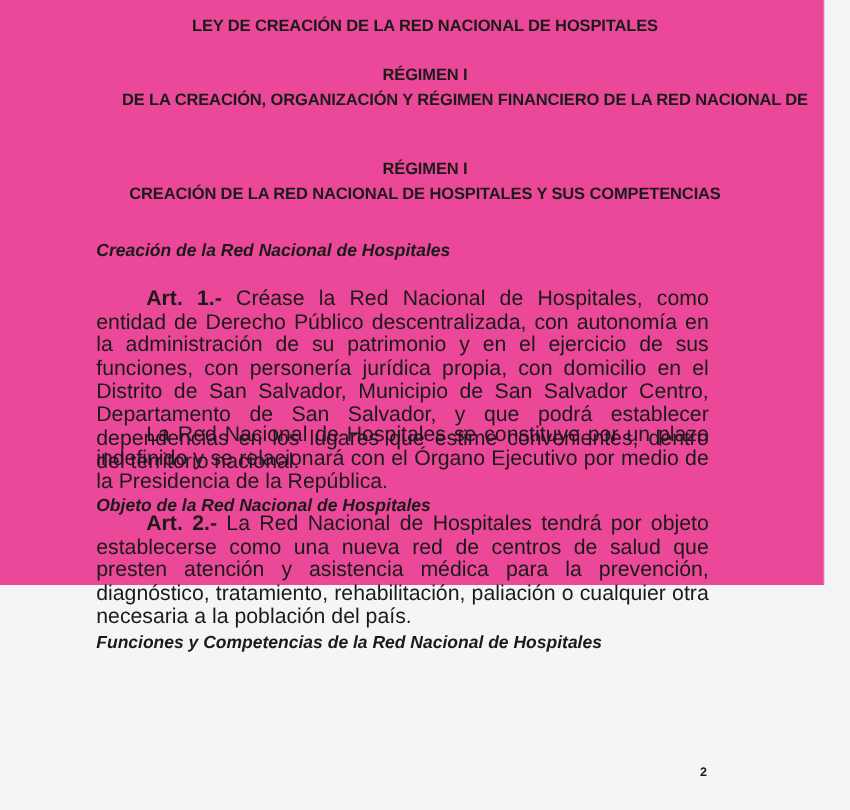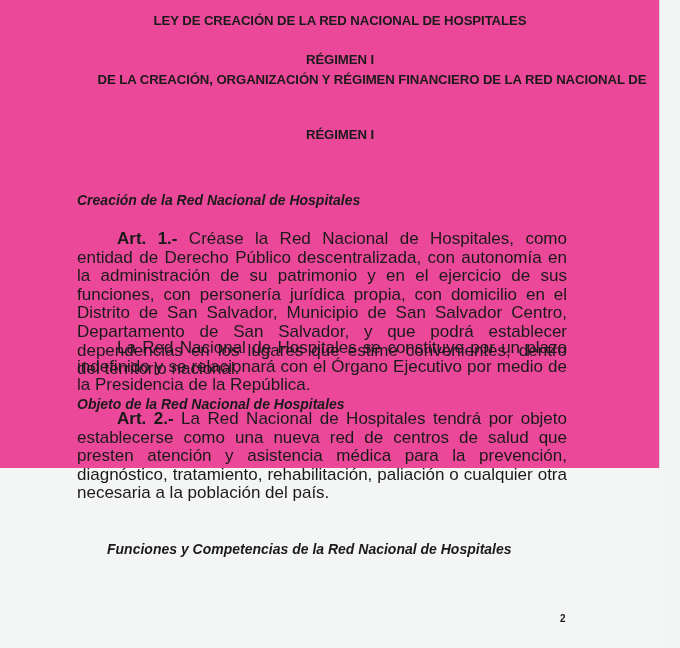--- a/index.html
+++ b/index.html
@@ -52,21 +52,21 @@
     .section-heading {
       position: absolute;
       left: 77px;
       font-weight: bold;
       font-size: 14px;
       white-space: nowrap;
       font-style: italic;
     }
     .sh-1 { top: 192px; }
     .sh-2 { top: 396px; }
-    .sh-3 { top: 541px; margin-left: 30px; }
+    .sh-3 { top: 505px; }
 
     .para {
       position: absolute;
       left: 77px;
       width: 490px;
       font-size: 17px;
       line-height: 18.6px;
       text-align: justify;
       text-indent: 40px;
     }
@@ -90,20 +90,21 @@
 <body>
 
 <div class="page">
 
   <div class="center h-law">LEY DE CREACIÓN DE LA RED NACIONAL DE HOSPITALES</div>
 
   <div class="center h-titulo">RÉGIMEN I</div>
   <div class="center h-titulo-sub1">DE LA CREACIÓN, ORGANIZACIÓN Y RÉGIMEN FINANCIERO DE LA RED NACIONAL DE</div>
 
   <div class="center h-capitulo">RÉGIMEN I</div>
+  <div class="center h-capitulo-sub">CREACIÓN DE LA RED NACIONAL DE HOSPITALES Y SUS COMPETENCIAS</div>
 
   <div class="section-heading sh-1">Creación de la Red Nacional de Hospitales</div>
   <div class="para p-art1">
     <span class="art-num">Art. 1.-</span><span> Créase la Red Nacional de Hospitales, como entidad de Derecho Público descentralizada, con autonomía en la administración de su patrimonio y en el ejercicio de sus funciones, con personería jurídica propia, con domicilio en el Distrito de San Salvador, Municipio de San Salvador Centro, Departamento de San Salvador, y que podrá establecer dependencias en los lugares que estime convenientes, dentro del territorio nacional.</span>
   </div>
   <div class="para p-art1b">La Red Nacional de Hospitales se constituye por un plazo indefinido y se relacionará con el Órgano Ejecutivo por medio de la Presidencia de la República.</div>
 
   <div class="section-heading sh-2">Objeto de la Red Nacional de Hospitales</div>
   <div class="para p-art2">
     <span class="art-num">Art. 2.-</span><span> La Red Nacional de Hospitales tendrá por objeto establecerse como una nueva red de centros de salud que presten atención y asistencia médica para la prevención, diagnóstico, tratamiento, rehabilitación, paliación o cualquier otra necesaria a la población del país.</span>

